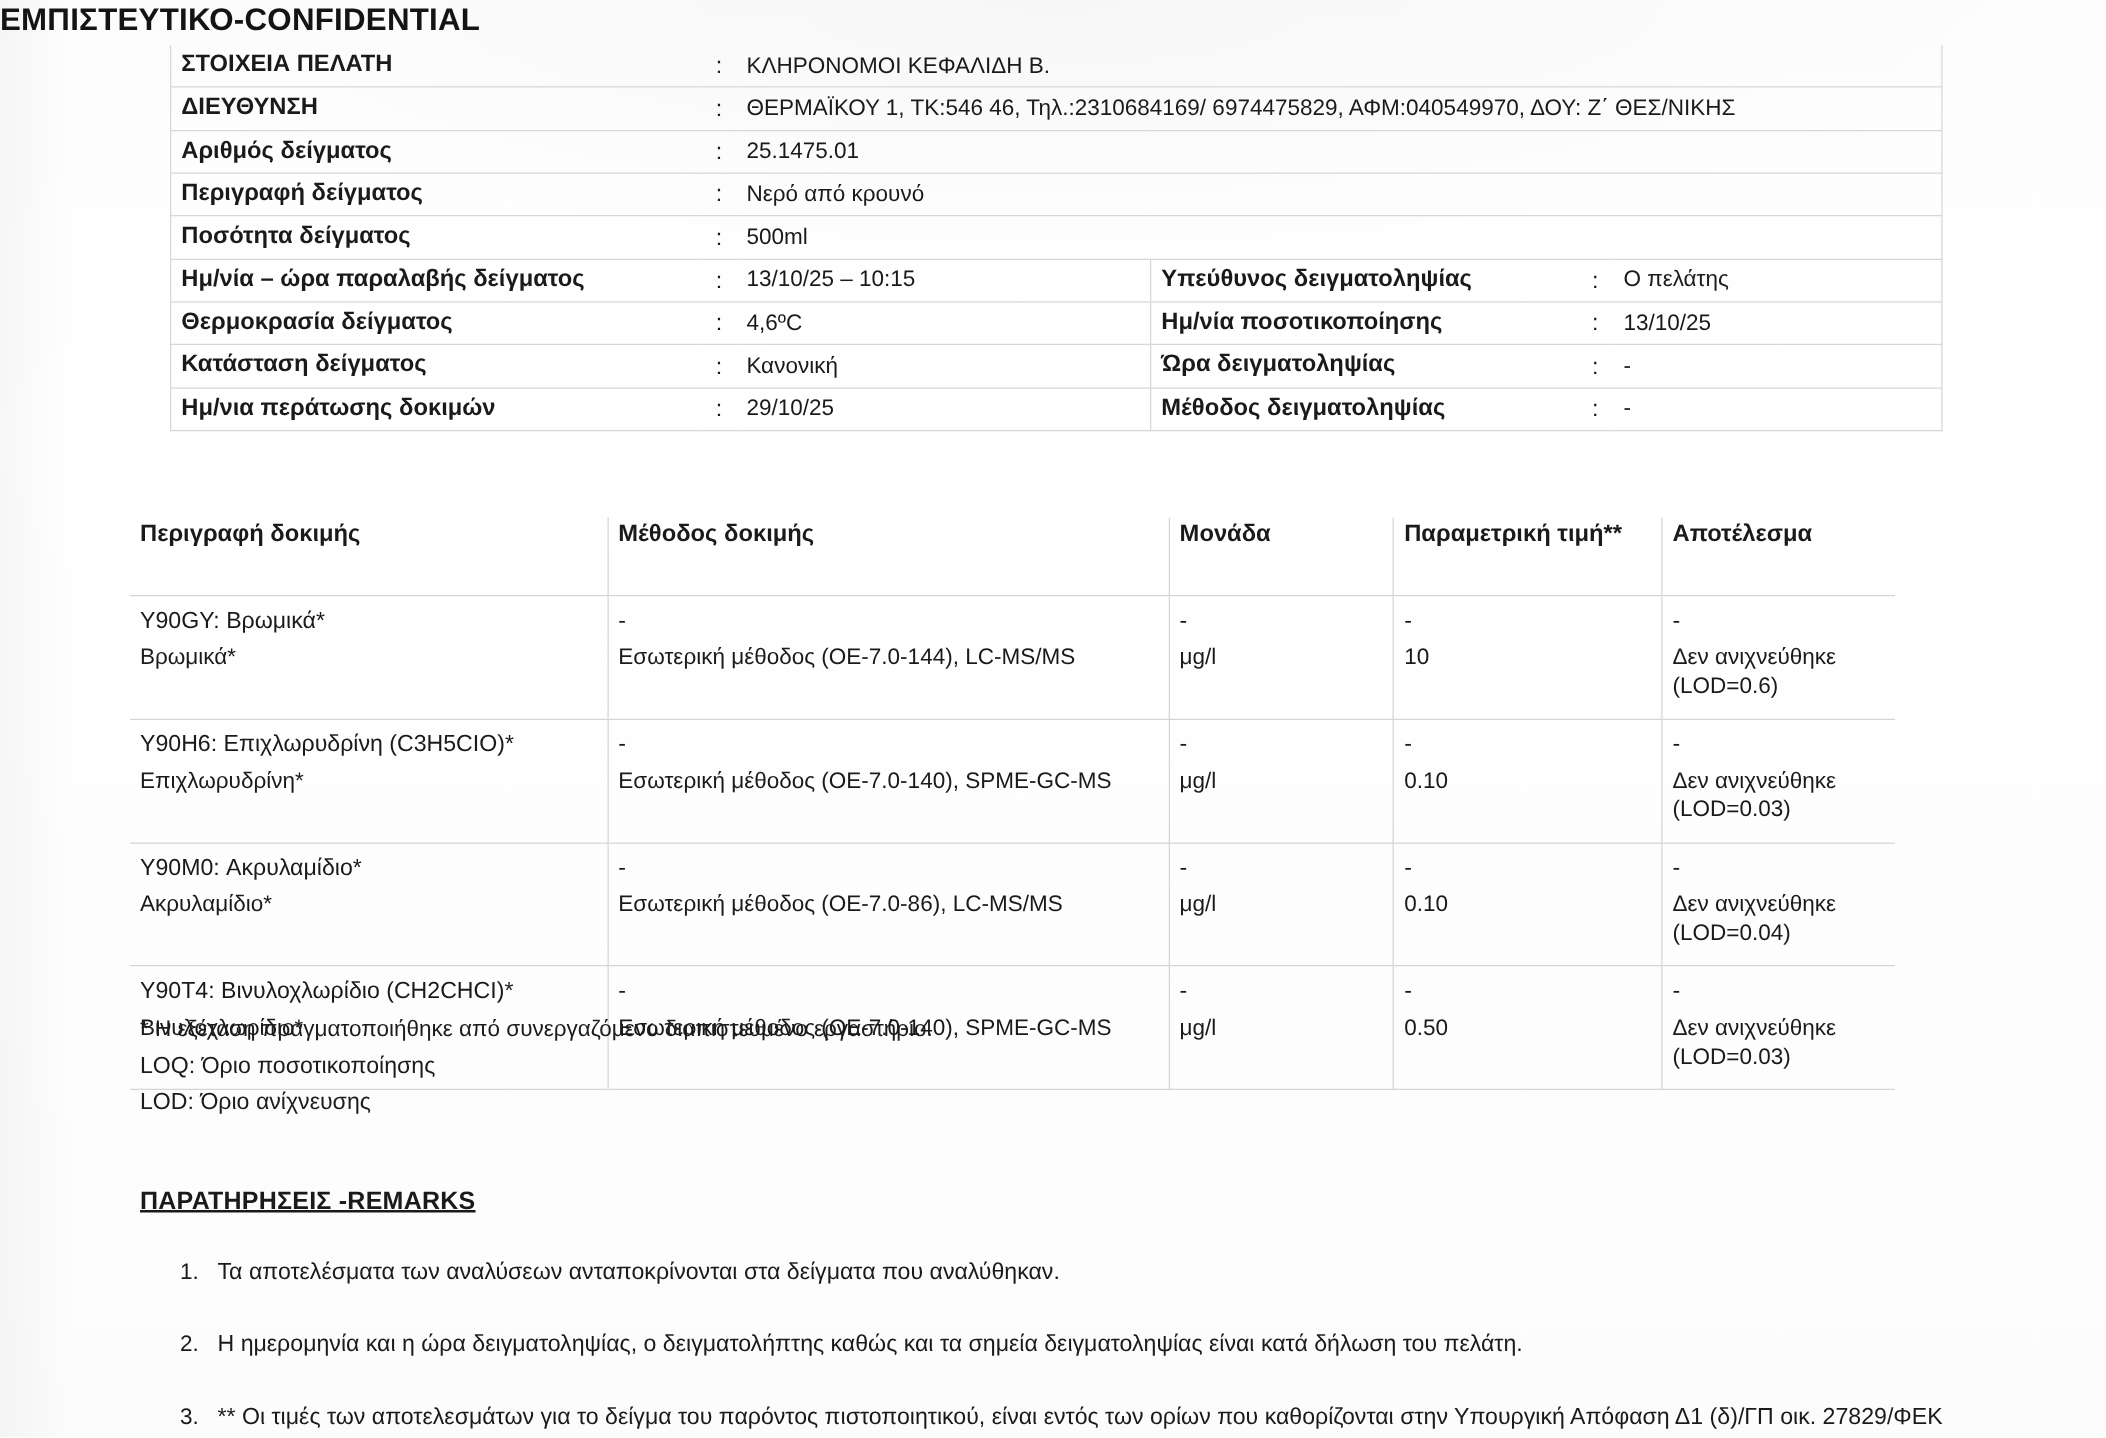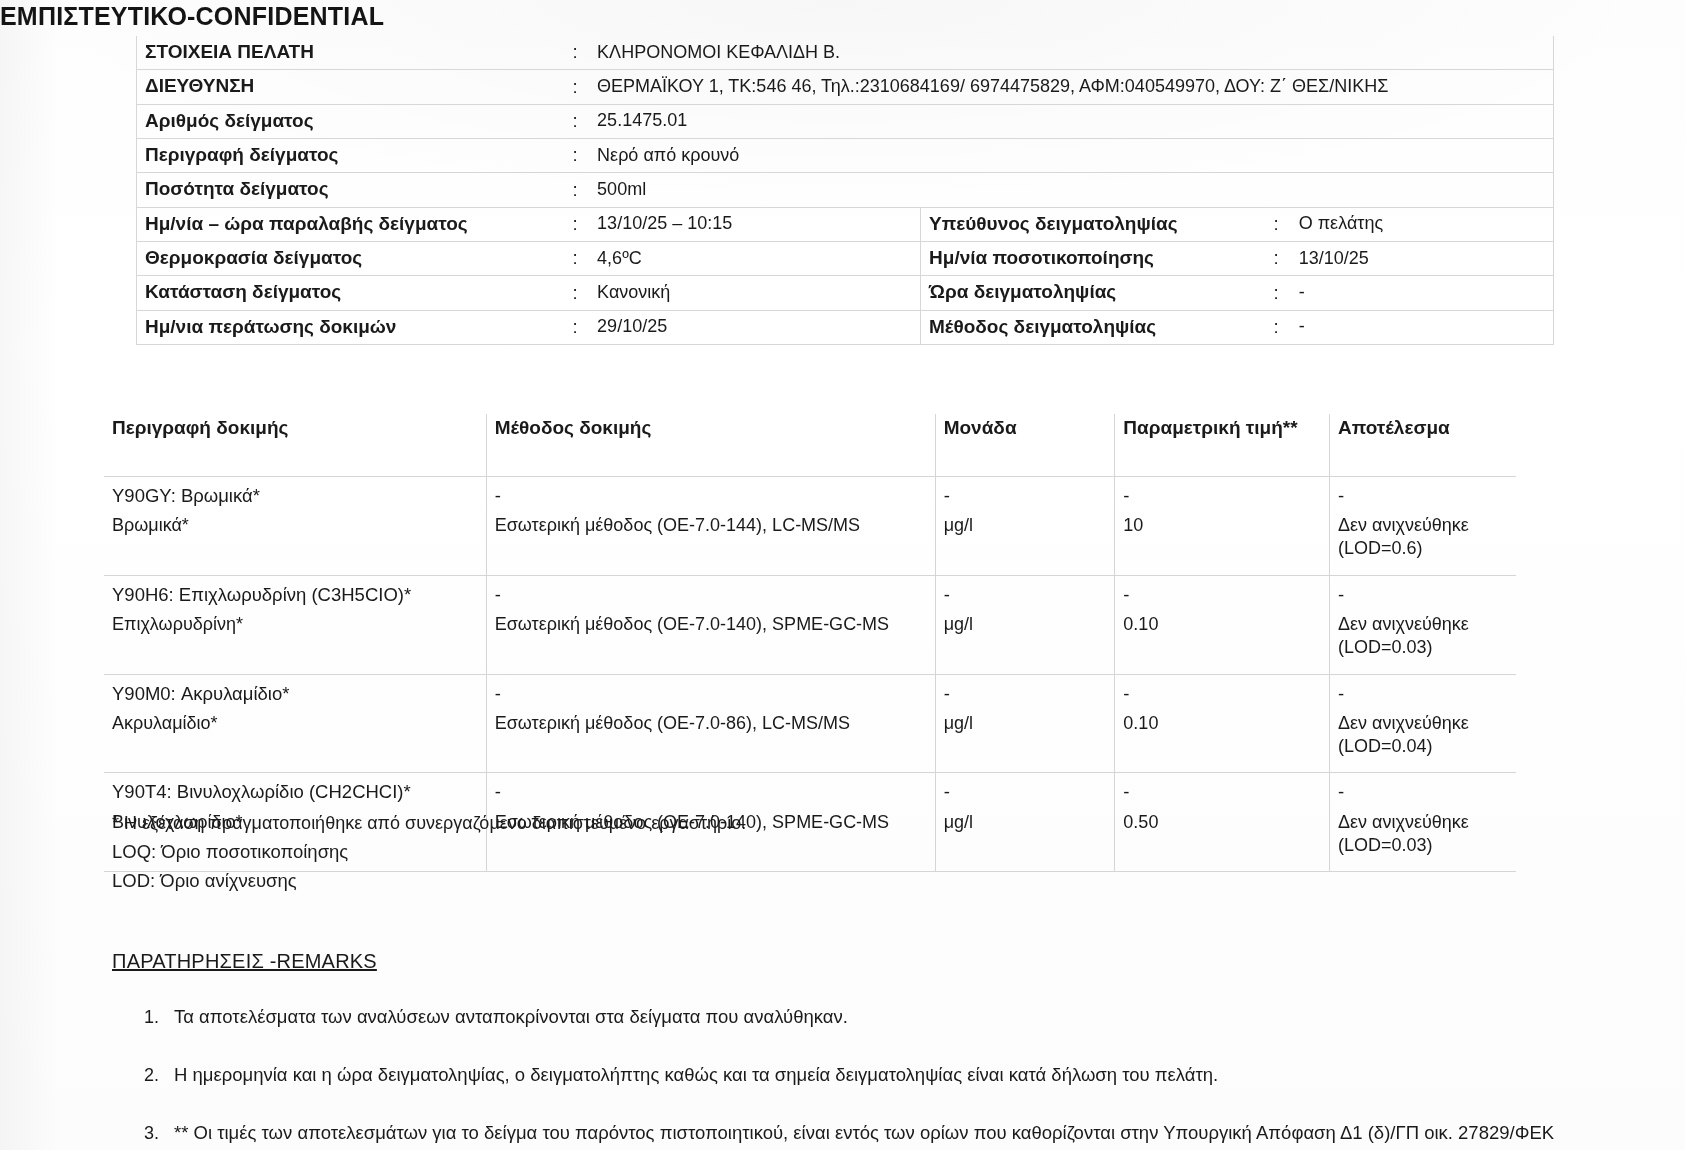--- a/index.html
+++ b/index.html
@@ -147,21 +147,21 @@
 
   
   .remarks {
     position: absolute;
     left: 112px;
     top: 950px;
     width: 1450px;
   }
   .remarks-title {
     font-size: 20px;
-    font-weight: normal;
+    font-weight: bold;
     text-decoration: underline;
     letter-spacing: 0.2px;
     margin-bottom: 3px;
   }
   ol.remarks-list {
     margin: 0;
     padding-left: 52px;
     font-size: 18.5px;
     line-height: 1.52;
   }

